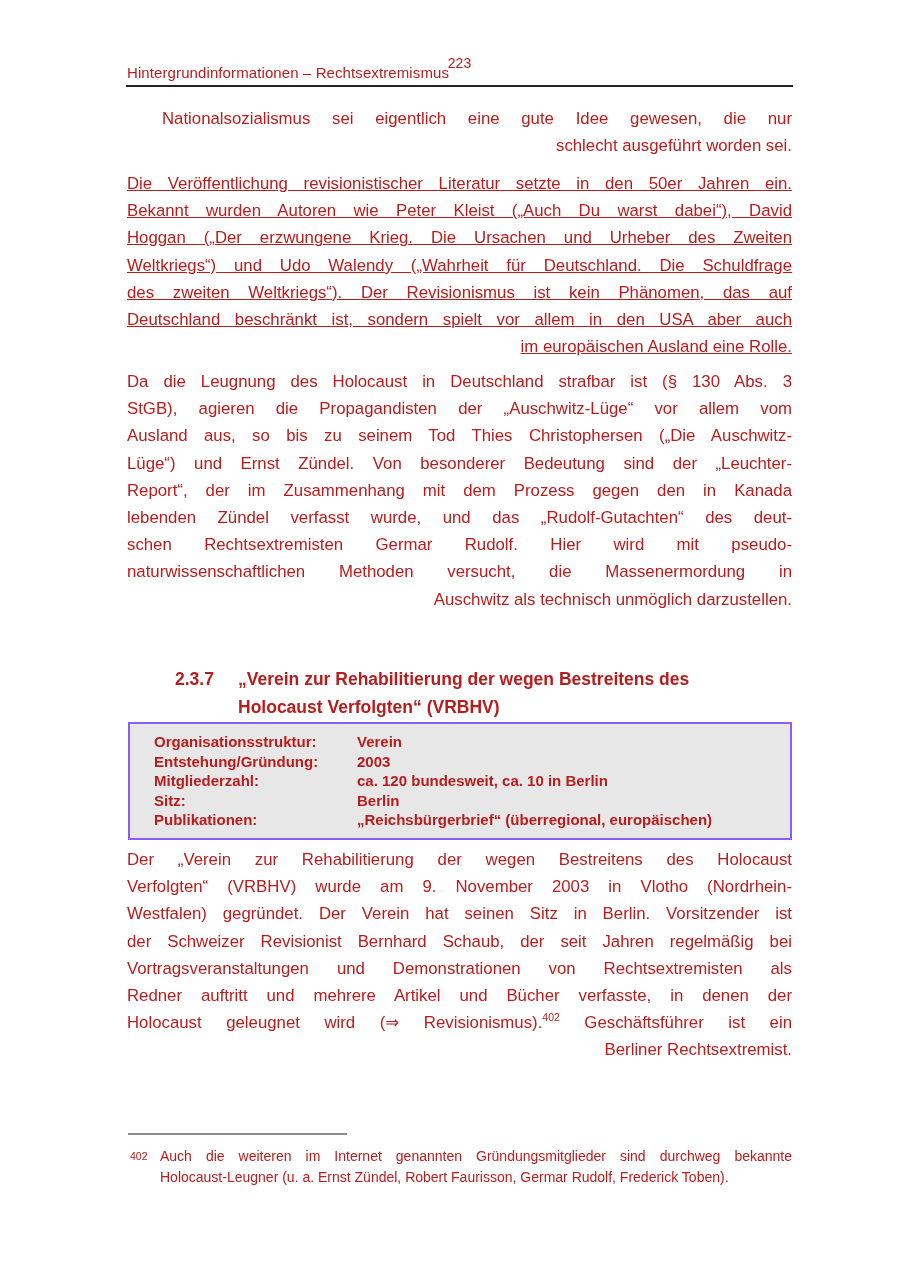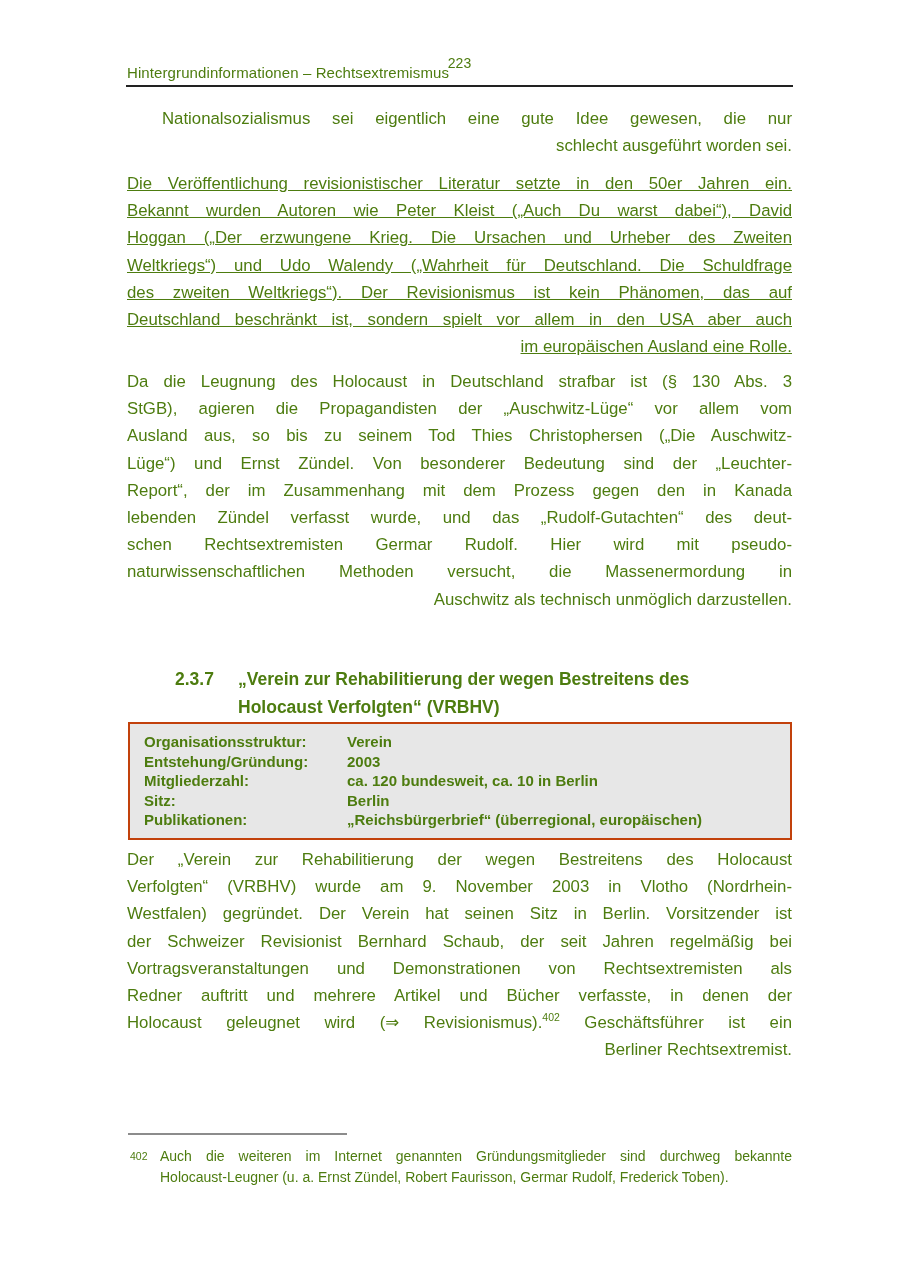--- a/index.html
+++ b/index.html
@@ -1,38 +1,38 @@
 <!DOCTYPE html>
 <html><head>
 <meta charset="utf-8">
 <style>
   html,body { margin:0; padding:0; background:#fff; }
   .page {
     position:relative; width:900px; height:1273px; background:#ffffff;
-    font-family:"Liberation Sans", sans-serif; color:#4d7c0f; overflow:hidden;
+    font-family:"Liberation Sans", sans-serif; color:#b91c1c; overflow:hidden;
   }
   .hdr-title { position:absolute; left:127px; top:64px; font-size:15px; letter-spacing:0.1px; }
   .hdr-page  { position:absolute; left:126px; width:667px; top:55px; font-size:14px; text-align:center; }
   .hdr-rule  { position:absolute; left:126px; top:85px; width:667px; height:2px; background:#222; }
 
   .para { position:absolute; left:127px; width:665px; font-size:16.8px; line-height:27.2px; }
   .para .jl { text-align:justify; text-align-last:justify; }
   .para .ll { text-align:right; }
   .p1 { left:162px; width:630px; top:105px; }
   .p2 { top:170px;text-decoration:underline; }
   .p3 { top:368px; }
   .p4 { top:846px; }
   sup.ref { font-size:10.5px; line-height:0; vertical-align:super; }
 
   .heading { position:absolute; left:127px; top:666px; width:670px;
     font-weight:bold; font-size:17.5px; line-height:27.5px; display:flex;margin-left:48px; }
   .heading-num { width:63px; flex:0 0 63px; }
 
   .infobox { position:absolute; left:128px; top:722px; width:664px; box-sizing:border-box;
-    background:#e7e7e7; border:2px solid #c2410c; padding:8px 10px 8px 14px; }
+    background:#e7e7e7; border:2px solid #8b5cf6; padding:8px 10px 8px 24px; }
   .info-row { display:flex; font-weight:bold; font-size:15px; line-height:19.6px; }
   .info-label { width:203px; flex:0 0 203px; }
   .info-value { flex:1; }
 
   .fn-rule { position:absolute; left:128px; top:1133px; width:219px; height:2px; background:#8c8c8c; }
   .footnote { position:absolute; left:127px; top:1146px; width:665px; font-size:14px; line-height:21px; }
   .fn-marker { position:absolute; left:3px; top:0; font-size:10.5px; }
   .fn-text { margin-left:33px; }
   .fn-text .jl { text-align:justify; text-align-last:justify; }
 </style>

